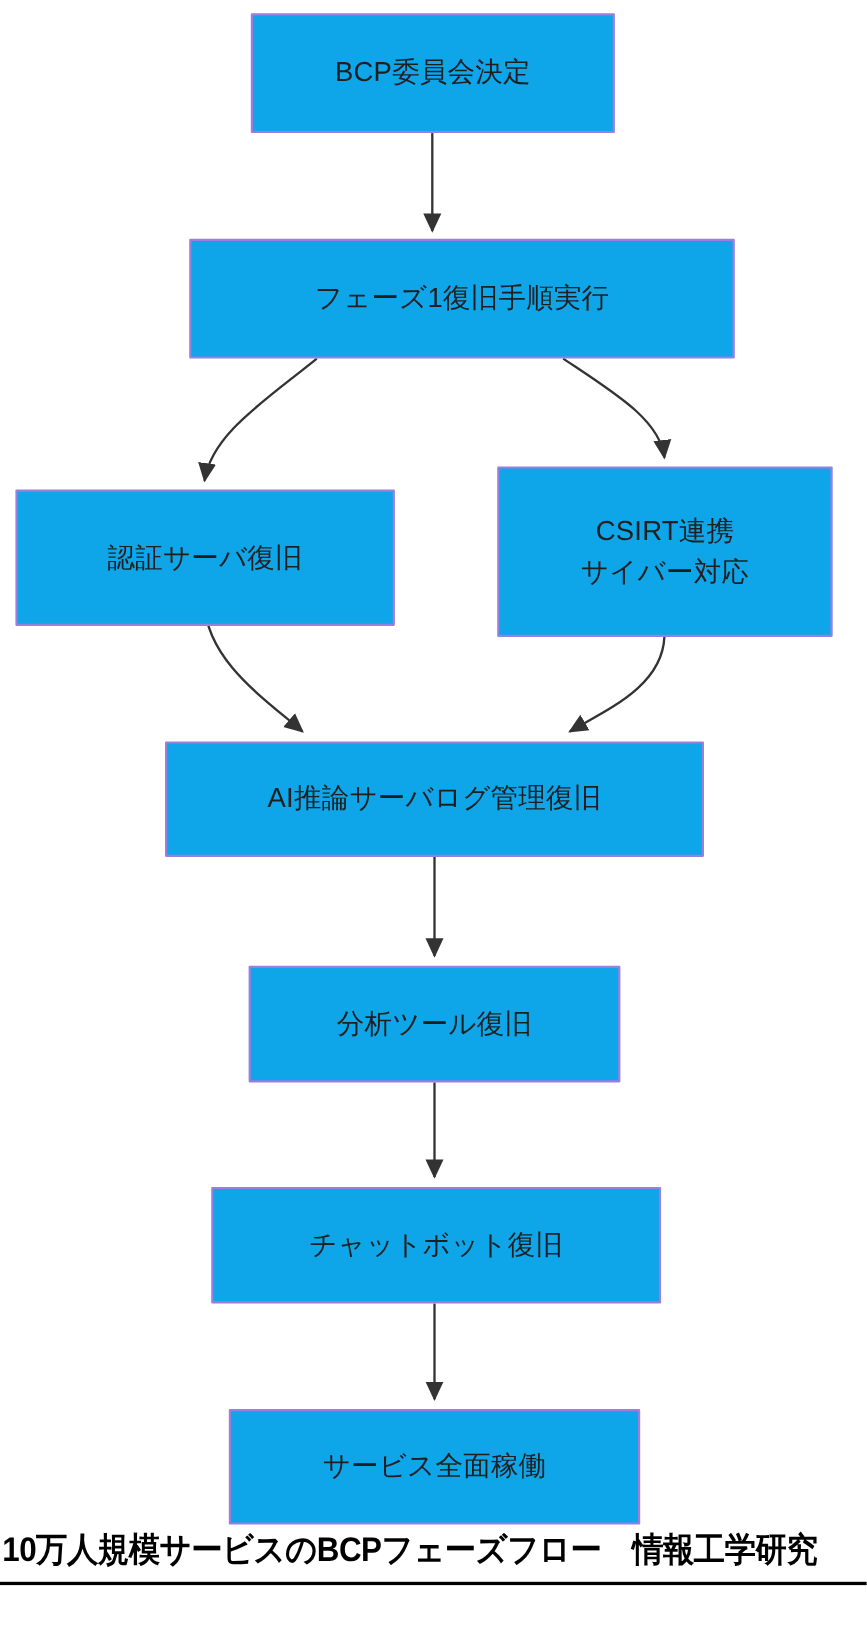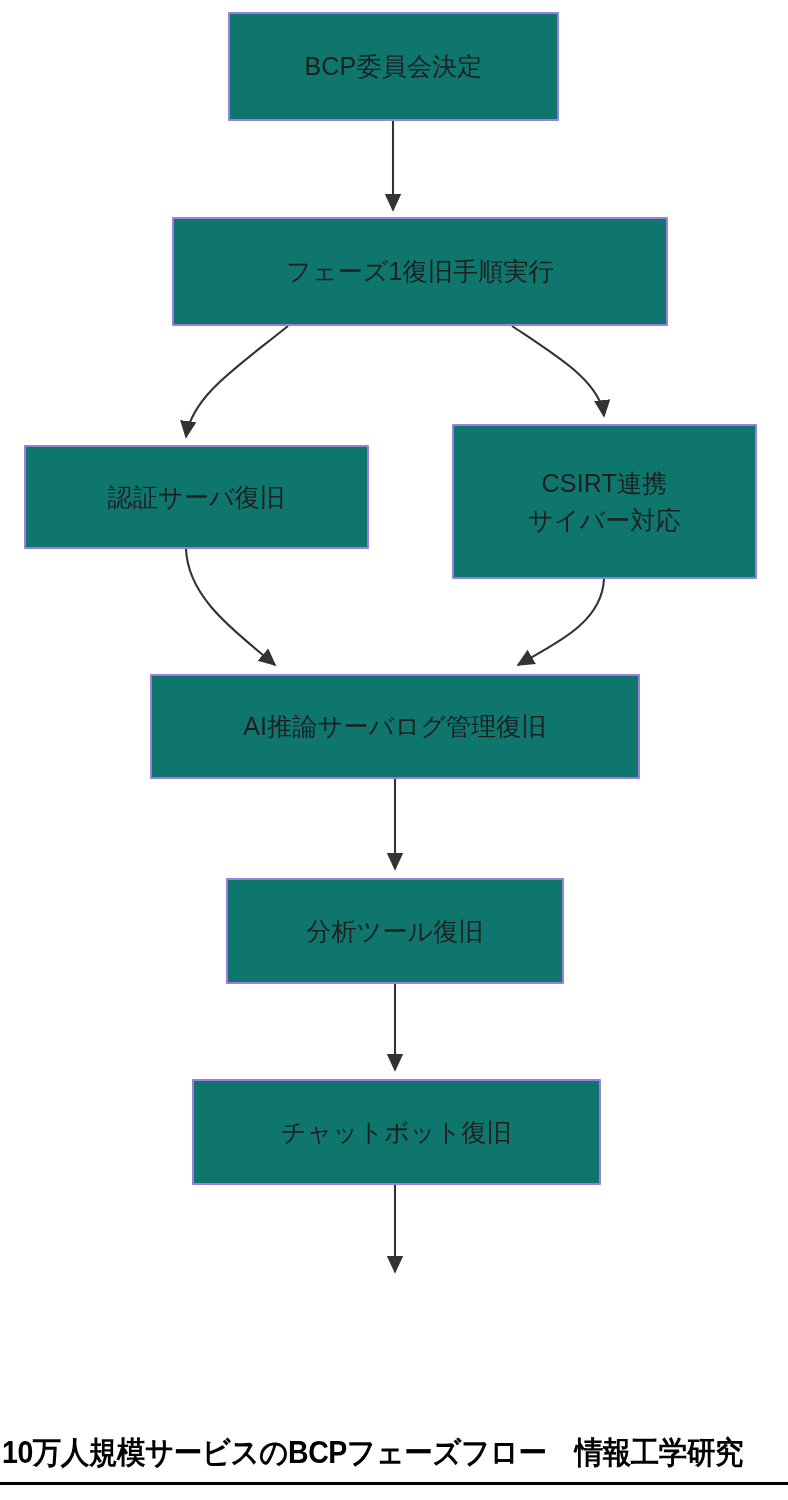--- a/index.html
+++ b/index.html
@@ -29,41 +29,41 @@
     left: 0;
     top: 0;
     width: 788px;
     height: 1400px;
     pointer-events: none;
   }
 
   .node {
     position: absolute;
     box-sizing: border-box;
-    background: #0f766e;
+    background: #0ea5e9;
     border: 2px solid #9a7ee0;
     border-radius: 1px;
     display: flex;
     align-items: center;
     justify-content: center;
     text-align: center;
   }
   .node-label {
     color: #1f1f1f;
     font-size: 25px;
     line-height: 1.45;
     letter-spacing: 0.2px;
     white-space: pre-line;
     font-weight: 400;
   }
 
   #caption-bar {
     position: absolute;
     left: 0;
-    top: 1432px;
+    top: 1388px;
     width: 651px;
     height: 68px;
   }
   #caption-text {
     position: absolute;
     left: 2px;
     top: 0px;
     white-space: nowrap;
     font-family: "Liberation Sans Narrow", "Liberation Sans", "DejaVu Sans", sans-serif;
     font-size: 31px;
@@ -112,40 +112,43 @@
   </svg>
 
   <div class="node" style="left:228px; top:12px; width:331px; height:109px;">
     <span class="node-label">BCP委員会決定</span>
   </div>
 
   <div class="node" style="left:172px; top:217px; width:496px; height:109px;">
     <span class="node-label">フェーズ1復旧手順実行</span>
   </div>
 
-  <div class="node" style="left:24px; top:445px; width:345px; height:104px;align-items:center;">
+  <div class="node" style="left:14px; top:445px; width:345px; height:124px;align-items:center;">
     <span class="node-label">認証サーバ復旧</span>
   </div>
 
   <div class="node" style="left:452px; top:424px; width:305px; height:155px;">
     <span class="node-label">CSIRT連携
 サイバー対応</span>
   </div>
 
   <div class="node" style="left:150px; top:674px; width:490px; height:105px;">
     <span class="node-label">AI推論サーバログ管理復旧</span>
   </div>
 
   <div class="node" style="left:192px; top:1079px; width:409px; height:106px;">
     <span class="node-label">チャットボット復旧</span>
   </div>
 
   <div class="node" style="left:226px; top:878px; width:338px; height:106px;">
     <span class="node-label">分析ツール復旧</span>
   </div>
 
+  <div class="node" style="left:208px; top:1281px; width:374px; height:105px;">
+    <span class="node-label">サービス全面稼働</span>
+  </div>
 
 </div>
 
 <div id="caption-bar">
   <div id="caption-text">10万人規模サービスのBCPフェーズフロー　情報工学研究</div>
   <div id="caption-rule"></div>
 </div>
 
 </body></html>

